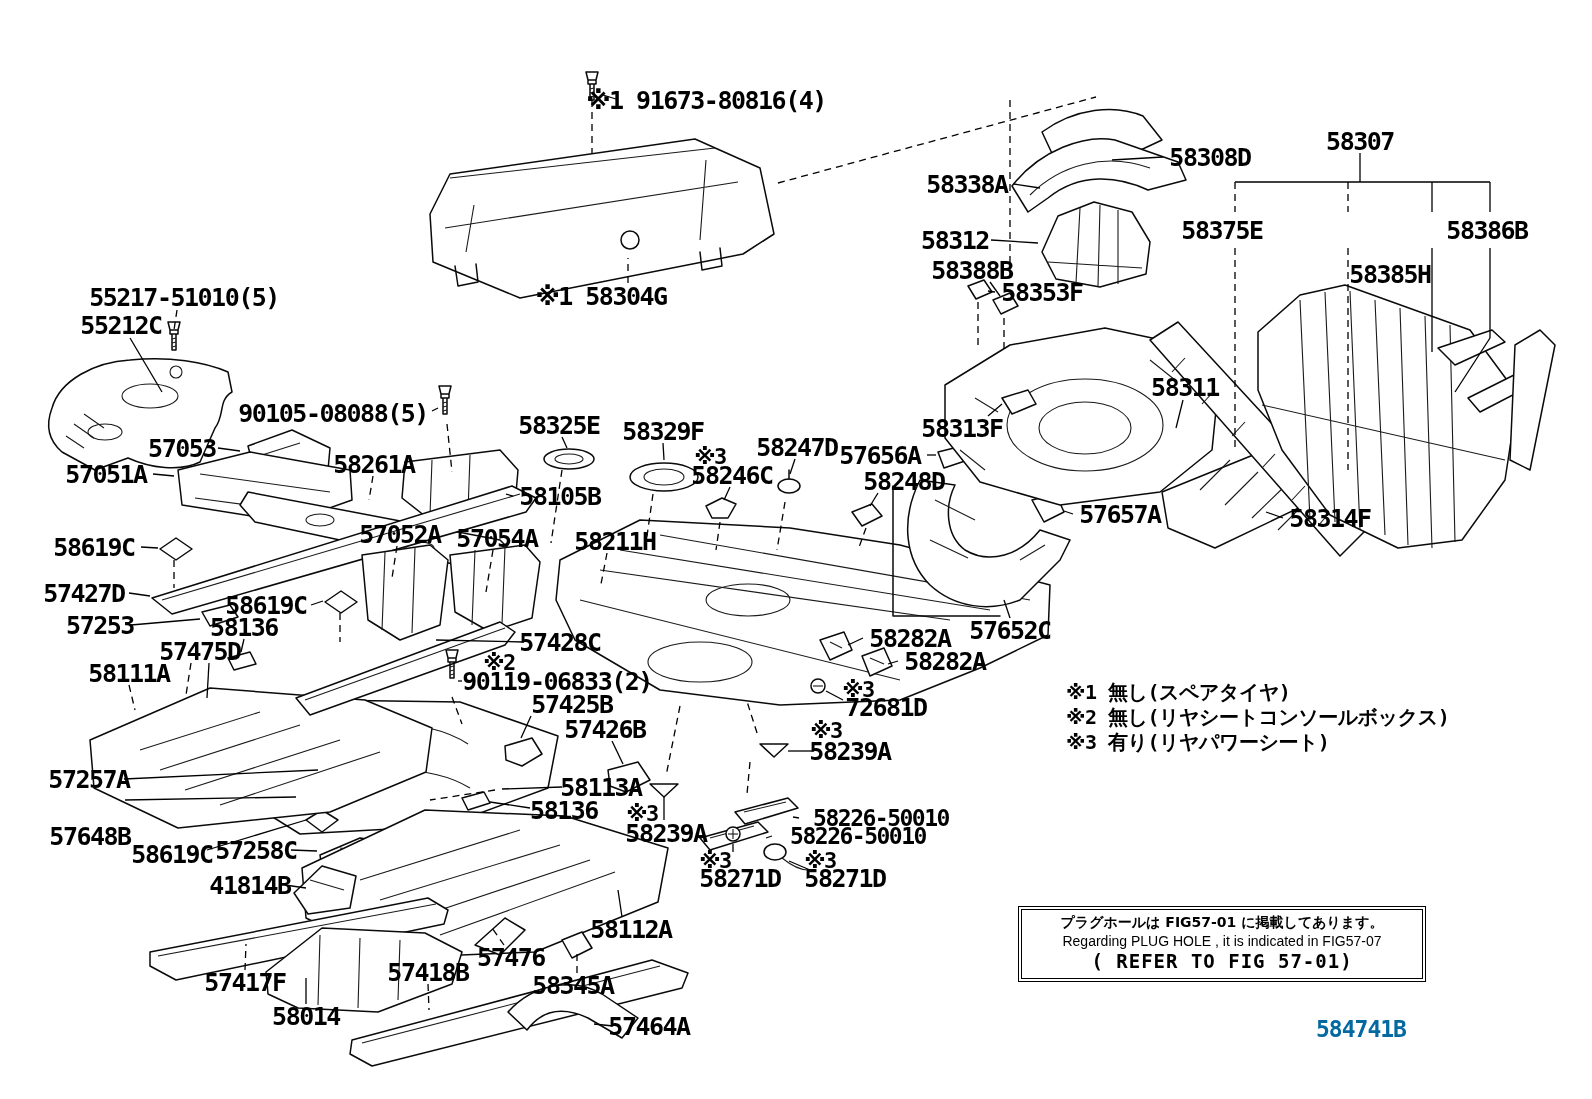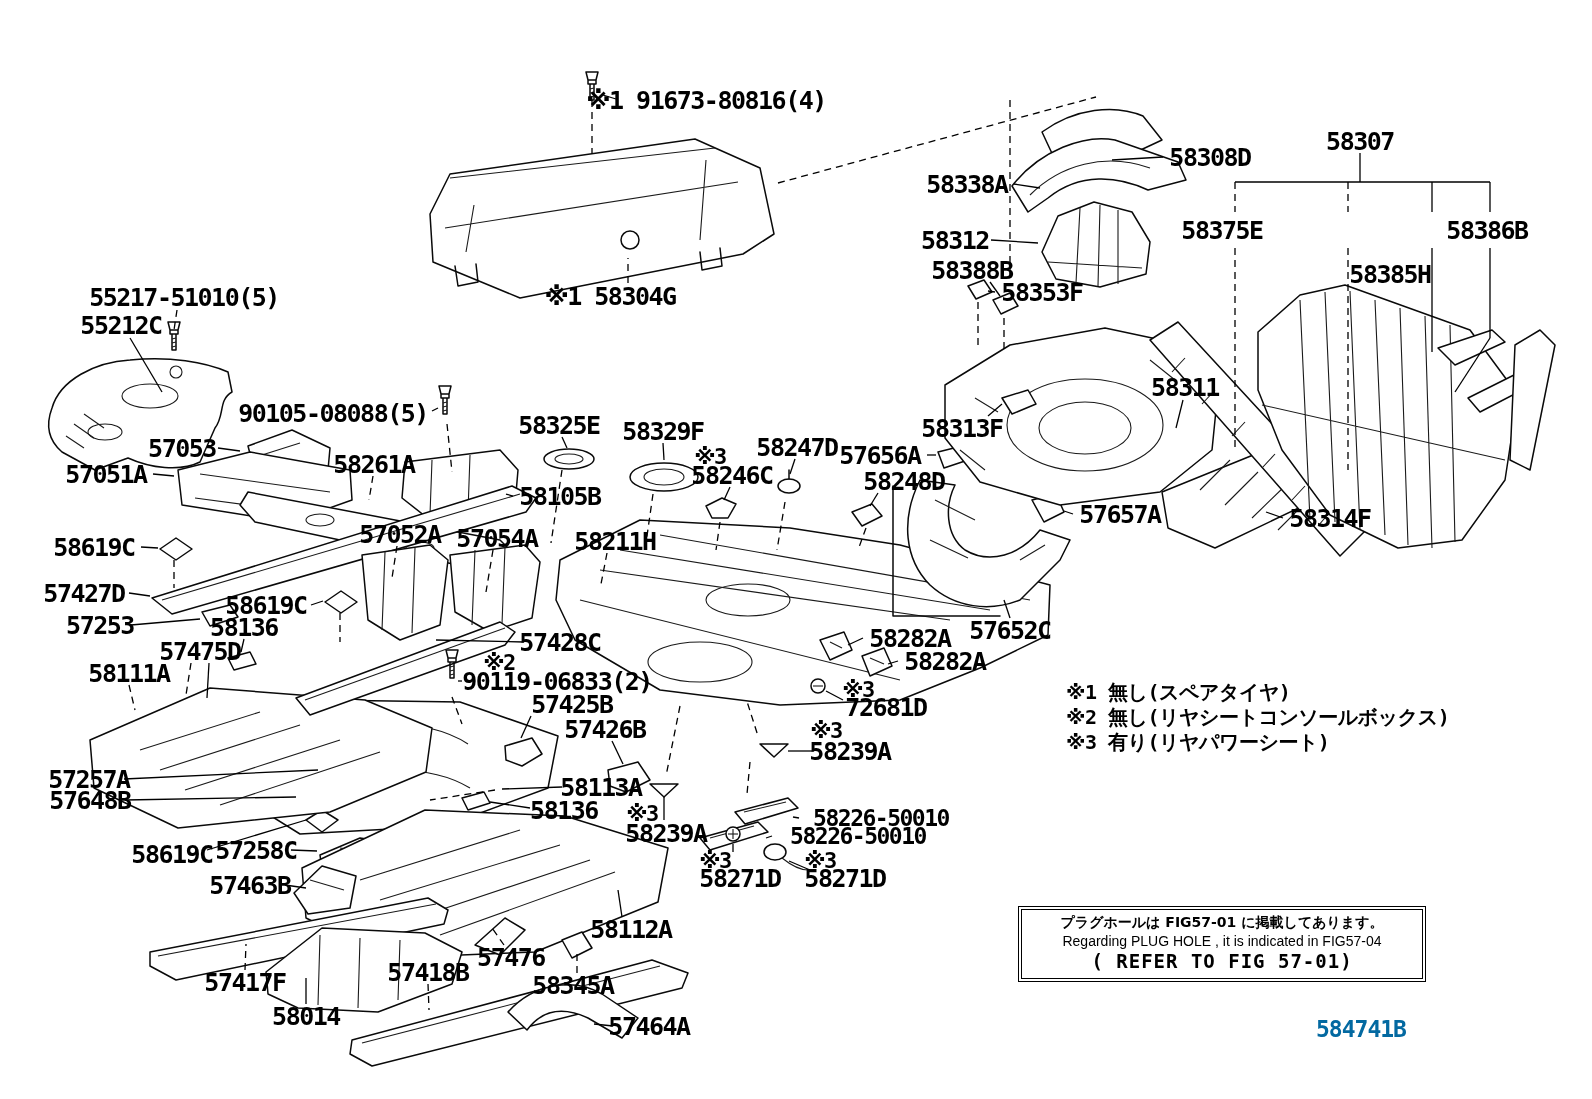--- a/index.html
+++ b/index.html
@@ -389,21 +389,21 @@
         <line x1="733" y1="852" x2="733" y2="844" class="ld"></line>
         <line x1="810" y1="870" x2="789" y2="861" class="ld"></line>
         <line x1="1073" y1="514" x2="1064" y2="511" class="ld"></line>
         <line x1="1283" y1="518" x2="1266" y2="512" class="ld"></line>
         <line x1="1010" y1="618" x2="1004" y2="600" class="ld"></line>
       </g>
   </svg>
 
   <div id="label-layer">
       <div class="lbl" style="left: 706px; top: 100px;">※1 91673-80816(4)</div>
-      <div class="lbl" style="left: 601px; top: 296px; margin-left: 9px;">※1 58304G</div>
+      <div class="lbl" style="left: 601px; top: 296px;">※1 58304G</div>
       <div class="lbl" style="left: 184px; top: 297px;">55217-51010(5)</div>
       <div class="lbl" style="left: 121px; top: 325px;">55212C</div>
       <div class="lbl" style="left: 1210px; top: 157px;">58308D</div>
       <div class="lbl" style="left: 967px; top: 184px;">58338A</div>
       <div class="lbl" style="left: 1360px; top: 141px;">58307</div>
       <div class="lbl" style="left: 1222px; top: 230px;">58375E</div>
       <div class="lbl" style="left: 1390px; top: 230px; margin-top: 44px;">58385H</div>
       <div class="lbl" style="left: 1487px; top: 230px;">58386B</div>
       <div class="lbl" style="left: 955px; top: 240px;">58312</div>
       <div class="lbl" style="left: 972px; top: 270px;">58388B</div>
@@ -431,26 +431,26 @@
       <div class="lbl" style="left: 266px; top: 605px;">58619C</div>
       <div class="lbl" style="left: 244px; top: 627px;">58136</div>
       <div class="lbl" style="left: 200px; top: 651px;">57475D</div>
       <div class="lbl" style="left: 129px; top: 673px;">58111A</div>
       <div class="lbl" style="left: 560px; top: 642px;">57428C</div>
       <div class="lbl" style="font-size: 22px; left: 499px; top: 662px;">※2</div>
       <div class="lbl" style="left: 557px; top: 681px;">90119-06833(2)</div>
       <div class="lbl" style="left: 572px; top: 704px;">57425B</div>
       <div class="lbl" style="left: 605px; top: 729px;">57426B</div>
       <div class="lbl" style="left: 89px; top: 779px;">57257A</div>
-      <div class="lbl" style="left: 90px; top: 800px;">57648B</div>
+      <div class="lbl" style="left: 90px; top: 836px;">57648B</div>
       <div class="lbl" style="left: 172px; top: 854px;">58619C</div>
       <div class="lbl" style="left: 256px; top: 850px;">57258C</div>
       <div class="lbl" style="left: 601px; top: 787px;">58113A</div>
       <div class="lbl" style="left: 564px; top: 810px;">58136</div>
-      <div class="lbl" style="left: 250px; top: 885px;">57463B</div>
+      <div class="lbl" style="left: 250px; top: 885px;">41814B</div>
       <div class="lbl" style="left: 631px; top: 929px;">58112A</div>
       <div class="lbl" style="left: 245px; top: 982px;">57417F</div>
       <div class="lbl" style="left: 306px; top: 1016px;">58014</div>
       <div class="lbl" style="left: 428px; top: 972px;">57418B</div>
       <div class="lbl" style="left: 511px; top: 957px;">57476</div>
       <div class="lbl" style="left: 573px; top: 985px;">58345A</div>
       <div class="lbl" style="left: 649px; top: 1026px;">57464A</div>
       <div class="lbl" style="left: 910px; top: 638px;">58282A</div>
       <div class="lbl" style="left: 945px; top: 661px;">58282A</div>
       <div class="lbl" style="font-size: 22px; left: 858px; top: 689px;">※3</div>
@@ -471,18 +471,18 @@
     </div>
 
   <div id="notes">
     <div>※1 無し(スペアタイヤ)</div>
     <div>※2 無し(リヤシートコンソールボックス)</div>
     <div>※3 有り(リヤパワーシート)</div>
   </div>
 
   <div id="infobox">
     <div class="jp">プラグホールは FIG57-01 に掲載してあります。</div>
-    <div class="en">Regarding PLUG HOLE , it is indicated in FIG57-04</div>
+    <div class="en">Regarding PLUG HOLE , it is indicated in FIG57-07</div>
     <div class="ref">( REFER TO FIG 57-01)</div>
   </div>
 
   <div id="diagram-code">584741B</div>
 </div>
 
 </body></html>

